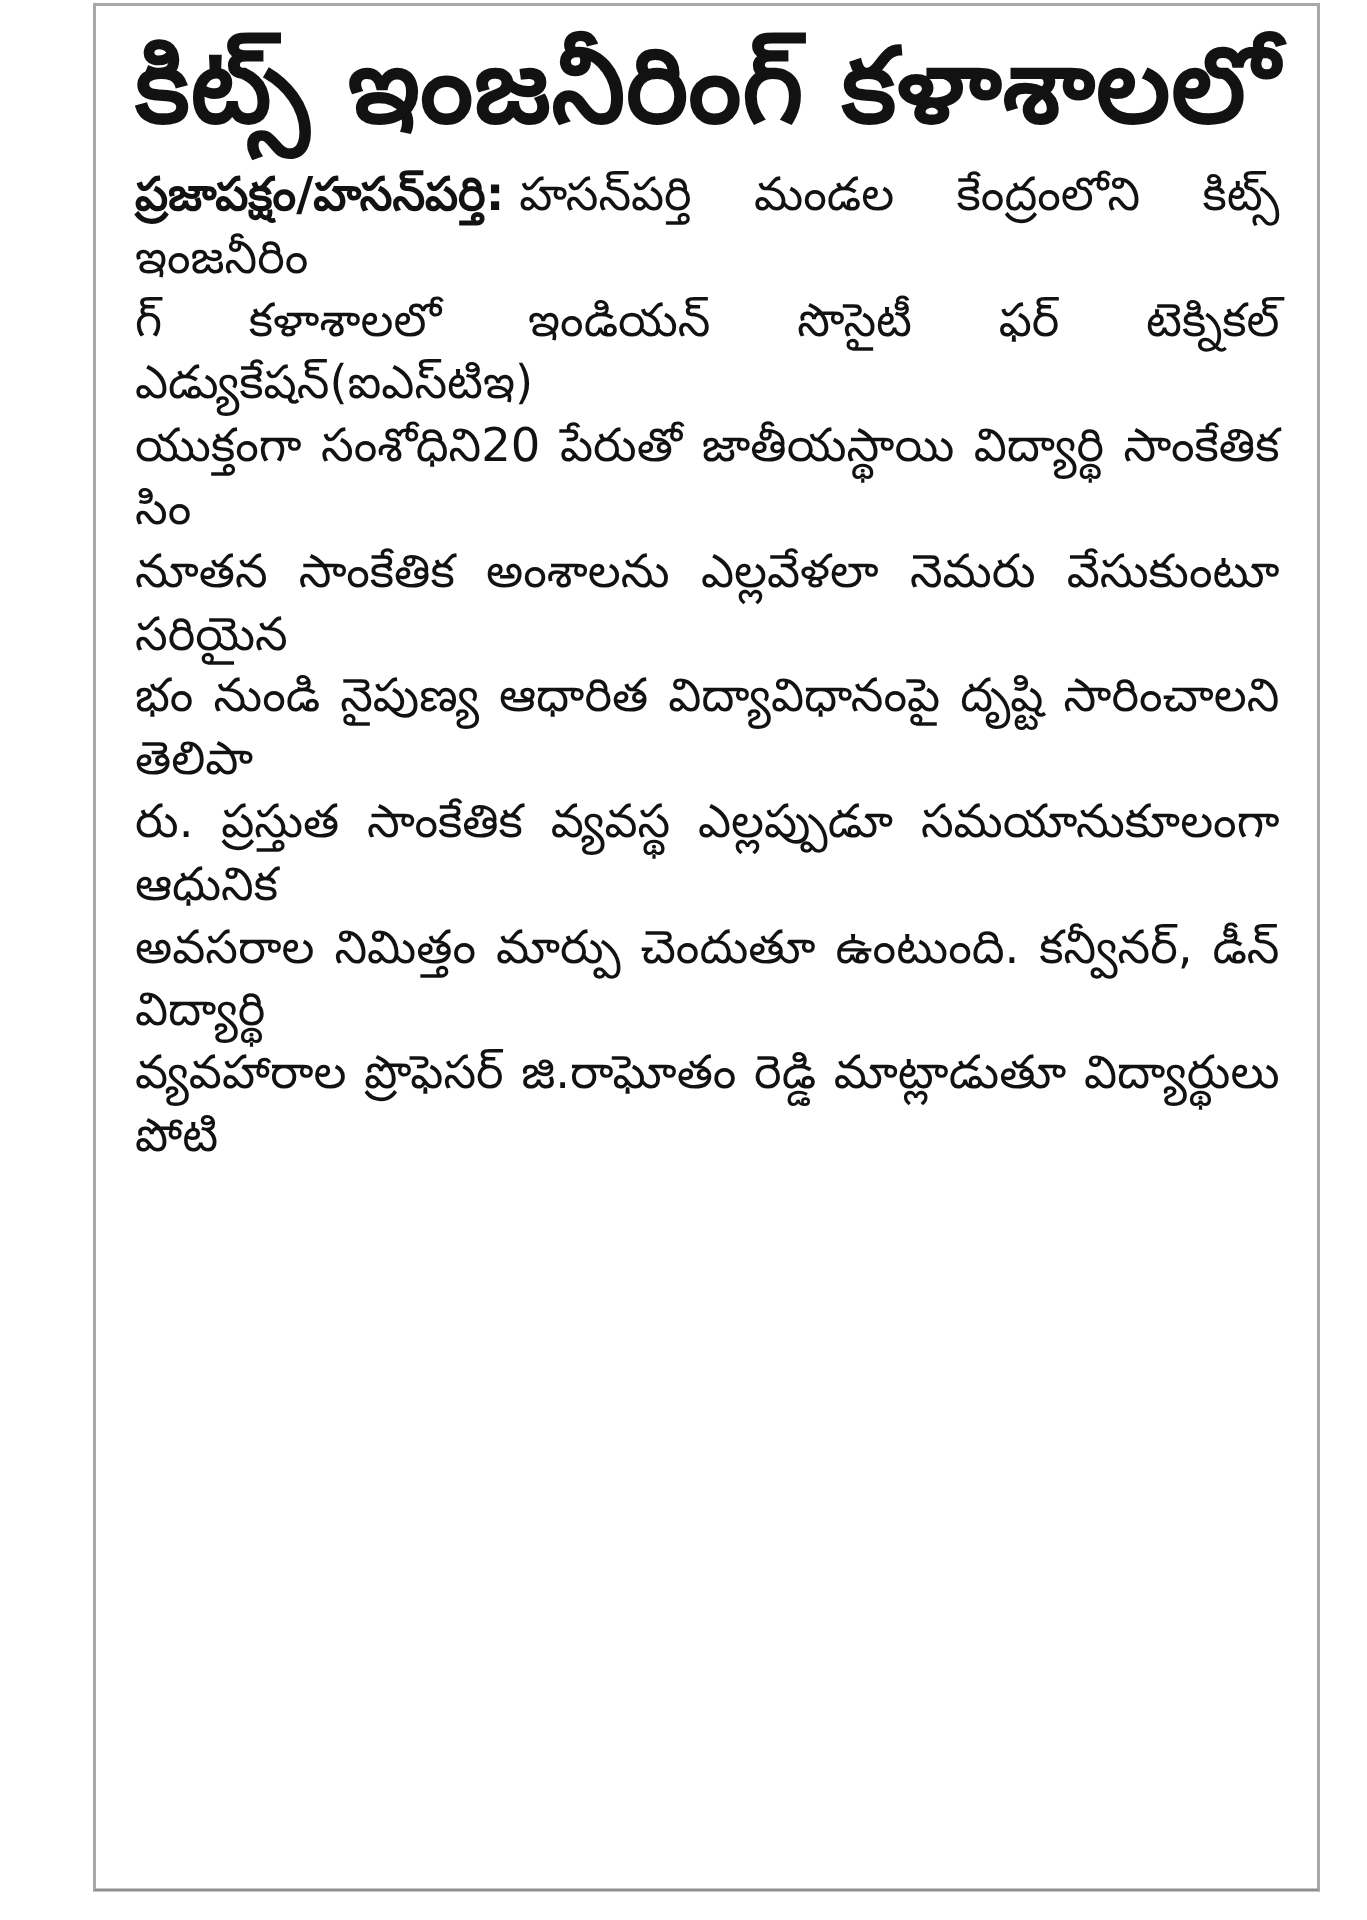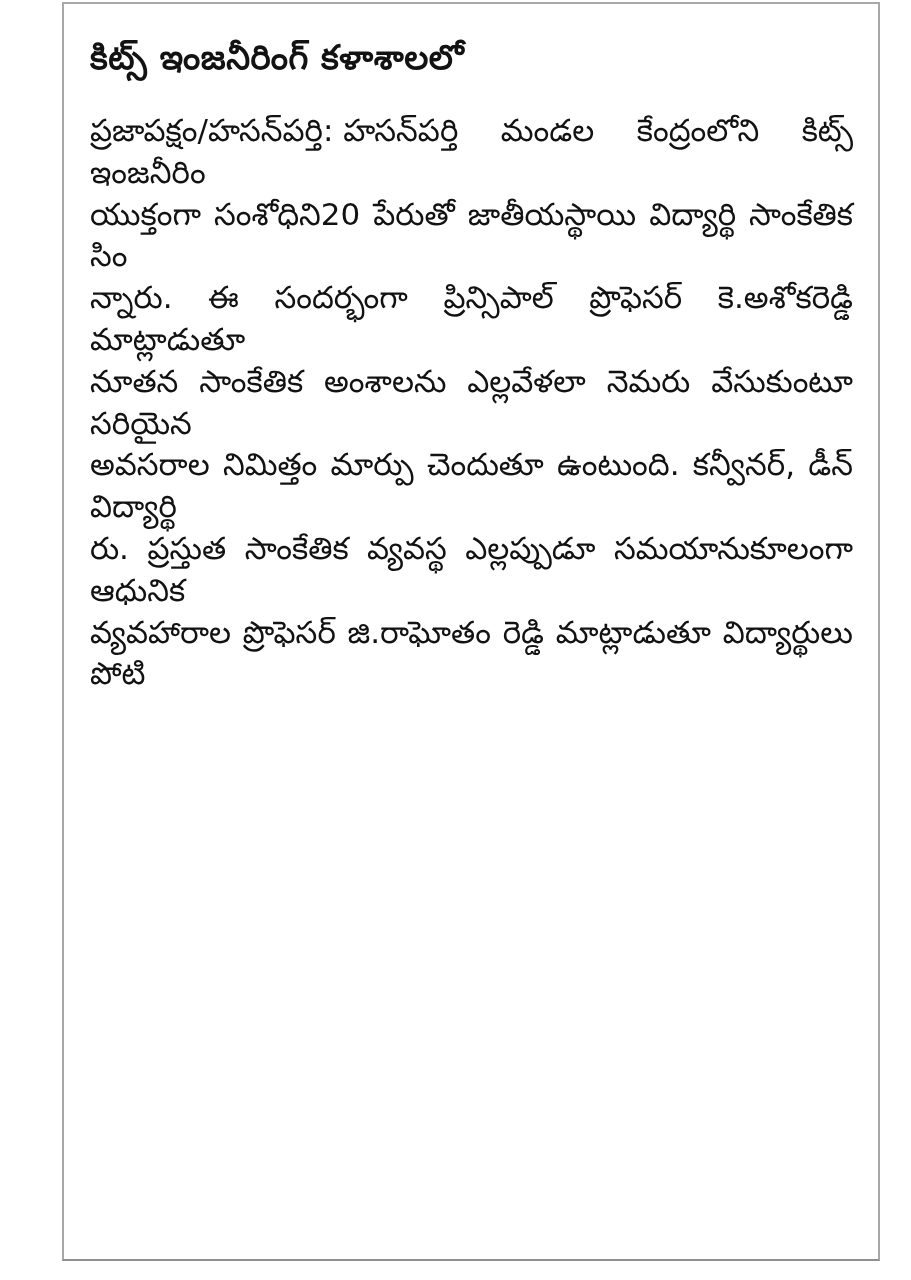--- a/index.html
+++ b/index.html
@@ -24,59 +24,60 @@
     box-sizing: border-box;
     border: 2px solid var(--border-color, #a8a8a8);
     border-bottom-color: #8f8f8f;
     background: var(--page-bg, #ffffff);
     padding: 18px 25px 0 26px;
     overflow: hidden;
   }
   .headline {
     margin: 0 0 18px 0;
     font-weight: bold;
-    font-size: 34px;
+    font-size: 70px;
     line-height: 70px;
     color: var(--text-color, #0d0d0d);
     letter-spacing: 0.5px;
   }
   .headline .hl {
     display: block;
     white-space: nowrap;
   }
   .body-text {
     font-size: 31px;
     line-height: 41.8px;
     color: var(--text-color, #141414);
   }
   .line {
     text-align: justify;
     text-align-last: justify;
     min-height: 41.8px;
   }
   .dateline {
-    font-weight: normal;
+    font-weight: bold;
     margin-right: 0.32em;
   }
 </style>
 </head>
 <body>
 
 <div class="page">
   <div class="clip">
 
     <h1 class="headline">
       <span class="hl">కిట్స్ ఇంజనీరింగ్ కళాశాలలో</span>
     </h1>
 
     <div class="body-text">
       <div class="line"><strong class="dateline">ప్రజాపక్షం/హసన్‌పర్తి:</strong><span>హసన్‌పర్తి మండల కేంద్రంలోని కిట్స్ ఇంజనీరిం</span></div>
+      <div class="line">గ్ కళాశాలలో ఇండియన్ సొసైటీ ఫర్ టెక్నికల్ ఎడ్యుకేషన్(ఐఎస్‌టిఇ)</div>
       <div class="line">యుక్తంగా సంశోధిని20 పేరుతో జాతీయస్థాయి విద్యార్థి సాంకేతిక సిం</div>
-      <div class="line">న్నారు. ఈ సందర్భంగా ప్రిన్సిపాల్ ప్రొఫెసర్ కె.అశోకరెడ్డి మాట్లాడుతూ</div>
       <div class="line">నూతన సాంకేతిక అంశాలను ఎల్లవేళలా నెమరు వేసుకుంటూ సరియైన</div>
+      <div class="line">భం నుండి నైపుణ్య ఆధారిత విద్యావిధానంపై దృష్టి సారించాలని తెలిపా</div>
+      <div class="line">రు. ప్రస్తుత సాంకేతిక వ్యవస్థ ఎల్లప్పుడూ సమయానుకూలంగా ఆధునిక</div>
       <div class="line">అవసరాల నిమిత్తం మార్పు చెందుతూ ఉంటుంది. కన్వీనర్, డీన్ విద్యార్థి</div>
-      <div class="line">రు. ప్రస్తుత సాంకేతిక వ్యవస్థ ఎల్లప్పుడూ సమయానుకూలంగా ఆధునిక</div>
       <div class="line">వ్యవహారాల ప్రొఫెసర్ జి.రాఘోతం రెడ్డి మాట్లాడుతూ విద్యార్థులు పోటి</div>
 
     </div>
 
   </div>
 </div>
 
 </body></html>

